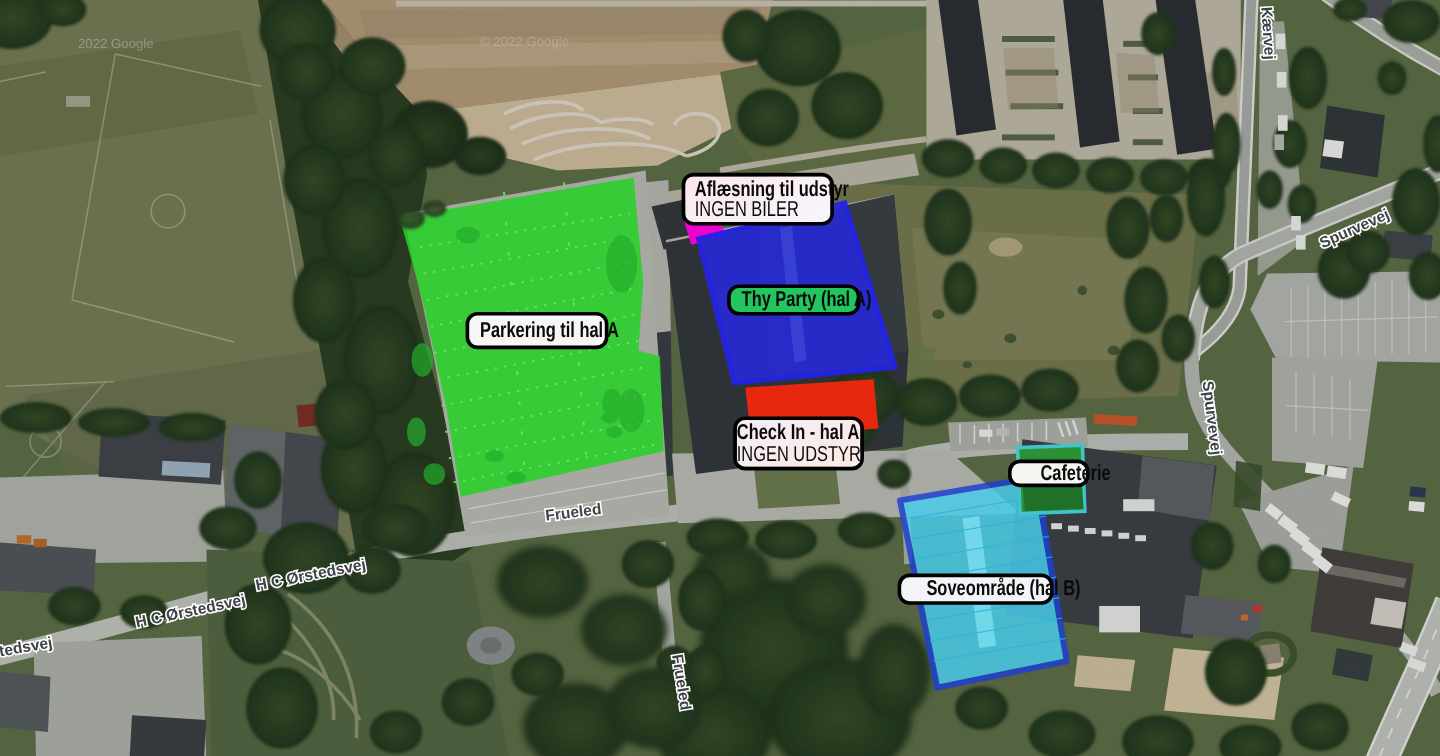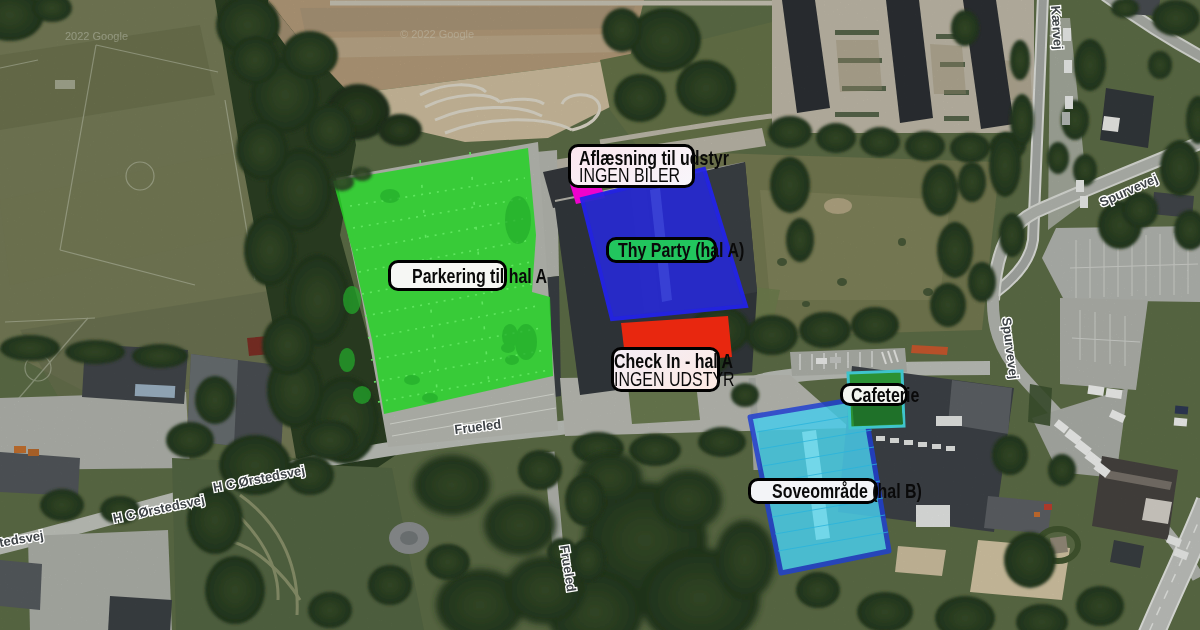--- a/index.html
+++ b/index.html
@@ -1,18 +1,18 @@
 <!DOCTYPE html>
 <html><head>
 <meta charset="utf-8">
 <style>
   html,body{margin:0;padding:0;background:#fff;}
   .page{position:relative;width:1200px;height:630px;overflow:hidden;font-family:"Liberation Sans", sans-serif;}
   .lbl{position:absolute;box-sizing:border-box;border:3px solid #000;border-radius:10px;
-       font-family:"Liberation Sans", sans-serif;font-size:21px;line-height:17.5px;color:#0a0a0a;
+       font-family:"Liberation Sans", sans-serif;font-size:18px;line-height:17.5px;color:#0a0a0a;
        display:flex;flex-direction:column;justify-content:center;white-space:nowrap;}
   .lbl .ln{transform:scaleX(0.76);transform-origin:0 50%;}
   .lbl b{font-weight:bold;}
 </style>
 </head>
 <body>
 <div class="page">
 <svg width="1200" height="630" viewBox="0 0 1200 630" xmlns="http://www.w3.org/2000/svg">
 <defs>
   <radialGradient id="treeg">
@@ -567,29 +567,29 @@
 
 <div class="lbl" style="left:568px;top:144px;width:127px;height:44px;padding-left:8px;background:linear-gradient(150deg,#fbe7ef,#f8f6fb);">
       <div class="ln"><b>Aflæsning til udstyr</b></div>
       <div class="ln">INGEN BILER</div>
     </div>
 
 <div class="lbl" style="left:606px;top:237px;width:111px;height:26px;padding-left:9px;background:#22c55e;">
       <div class="ln"><b>Thy Party (hal A)</b></div>
     </div>
 
-<div class="lbl" style="left:388px;top:260px;width:119px;height:31px;padding-left:21px;background:#f6f7f4;">
+<div class="lbl" style="left:388px;top:260px;width:119px;height:31px;padding-left:9px;background:#f6f7f4;">
       <div class="ln"><b>Parkering til hal A</b></div>
     </div>
 
 <div class="lbl" style="left:611px;top:317px;width:109px;height:45px;padding-left:0;background:linear-gradient(150deg,#f4edf6,#fdeae3);margin-top:30px;">
       <div class="ln"><b>Check In - hal A</b></div>
       <div class="ln">INGEN UDSTYR</div>
     </div>
 
-<div class="lbl" style="left:840px;top:383px;width:68px;height:23px;padding-left:8px;background:#f4f6f1;">
+<div class="lbl" style="left:840px;top:383px;width:68px;height:23px;padding-left:24px;background:#f4f6f1;">
       <div class="ln"><b>Cafeterie</b></div>
     </div>
 
 <div class="lbl" style="left:748px;top:478px;width:130px;height:26px;padding-left:21px;background:#f3f4f7;">
       <div class="ln"><b>Soveområde (hal B)</b></div>
     </div>
 </div>
 
 </body></html>

